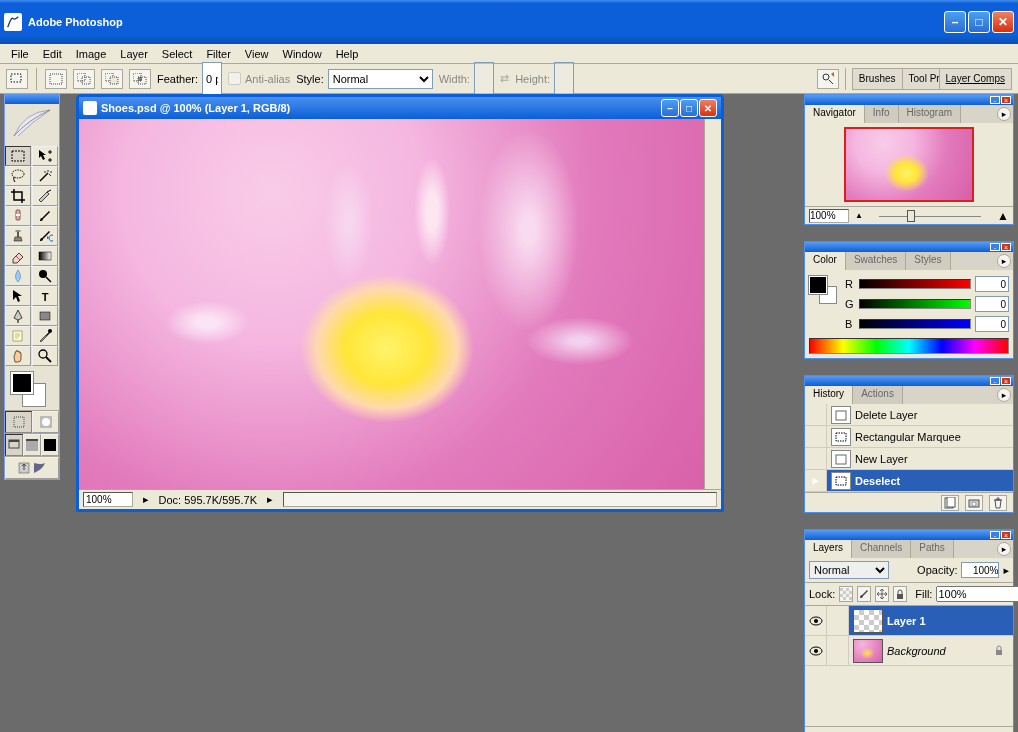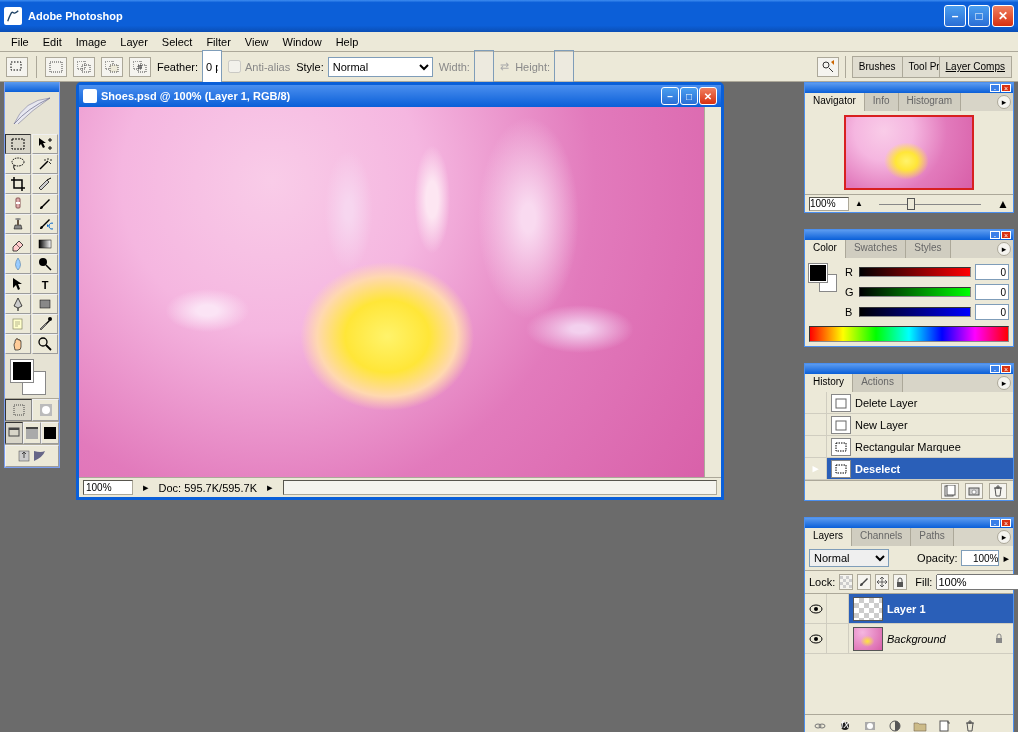--- a/index.html
+++ b/index.html
@@ -1,17 +1,17 @@
 <!DOCTYPE html>
 <html><head>
 <meta charset="utf-8">
 <style>
 * { margin: 0; padding: 0; box-sizing: border-box; font-family: Tahoma, sans-serif; font-size: 11px; }
 body { width: 1018px; height: 732px; background: #6b6b6b; overflow: hidden; display: flex; flex-direction: column; }
-.titlebar { height: 32px; background: linear-gradient(to bottom, #3e8cf0, #0c5fd8 8%, #0c5fd8 80%, #0a4eb5); display: flex; align-items: center; padding: 0 4px; color: #fff; font-weight: bold; font-size: 13px; }
+.titlebar { height: 44px; background: linear-gradient(to bottom, #3e8cf0, #0c5fd8 8%, #0c5fd8 80%, #0a4eb5); display: flex; align-items: center; padding: 0 4px; color: #fff; font-weight: bold; font-size: 13px; }
 .titlebar .logo { width: 18px; height: 18px; background: #fff; margin-right: 6px; border-radius: 2px; display: flex; align-items: center; justify-content: center; }
 .titlebar .logo svg { width: 14px; height: 14px; }
 .winctrls { margin-left: auto; display: flex; gap: 2px; }
 .winbtn { width: 22px; height: 22px; border: 1px solid #fff; border-radius: 3px; display: flex; align-items: center; justify-content: center; font-weight: bold; color: #fff; cursor: pointer; font-size: 12px; }
 .winbtn.min { background: linear-gradient(#4b9fef,#2a6ed6); }
 .winbtn.max { background: linear-gradient(#4b9fef,#2a6ed6); }
 .winbtn.close { background: linear-gradient(#f08060,#d83010); }
 .menubar { height: 20px; background: #ece9d8; border-bottom: 1px solid #aca899; display: flex; align-items: center; padding: 0 4px; }
 .menubar span { padding: 2px 7px; cursor: pointer; }
 .optionsbar { height: 30px; background: #ece9d8; border-bottom: 1px solid #aca899; display: flex; align-items: center; padding: 0 6px; gap: 6px; }
@@ -518,33 +518,33 @@
               <svg viewBox="0 0 14 14">
                 <rect x="2" y="3" width="10" height="9" fill="#fff" stroke="#666"></rect>
               </svg>
             </div>
             <span>Delete Layer</span>
           </div>
         <div class="hist-item">
             <div class="col1"></div>
             <div class="icon">
               <svg viewBox="0 0 14 14">
-                <rect x="2" y="3" width="10" height="9" fill="#fff" stroke="#666"></rect>
+                <rect x="2" y="3" width="10" height="8" fill="none" stroke="#000" stroke-dasharray="1.5 1"></rect>
               </svg>
             </div>
-            <span>New Layer</span>
+            <span>Rectangular Marquee</span>
           </div>
         <div class="hist-item">
             <div class="col1"></div>
             <div class="icon">
               <svg viewBox="0 0 14 14">
-                <rect x="2" y="3" width="10" height="8" fill="none" stroke="#000" stroke-dasharray="1.5 1"></rect>
+                <rect x="2" y="3" width="10" height="9" fill="#fff" stroke="#666"></rect>
               </svg>
             </div>
-            <span>Rectangular Marquee</span>
+            <span>New Layer</span>
           </div>
         <div class="hist-item active">
             <div class="col1">
               <span style="display:flex;justify-content:center;padding-top:4px;">▸</span>
             </div>
             <div class="icon">
               <svg viewBox="0 0 14 14">
                 <rect x="2" y="3" width="10" height="8" fill="none" stroke="#000" stroke-dasharray="1.5 1"></rect>
               </svg>
             </div>

